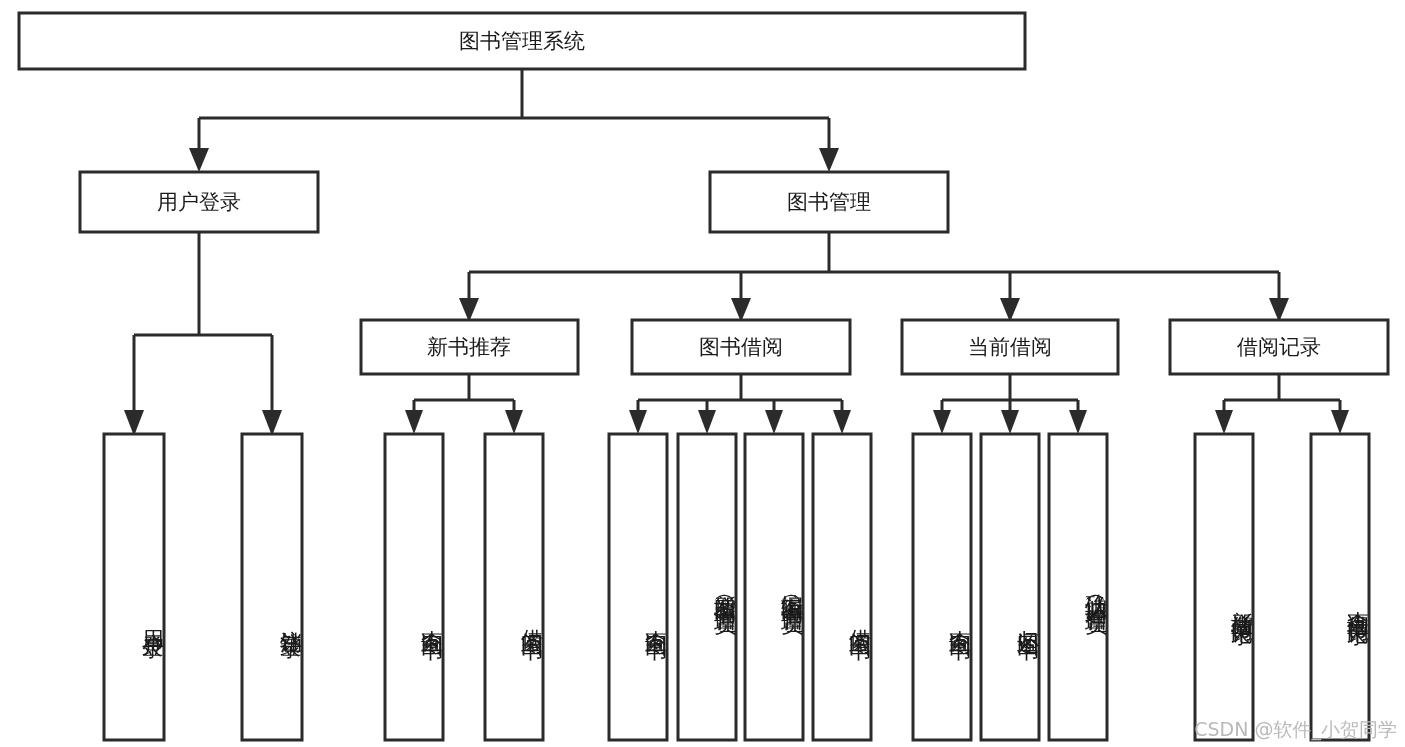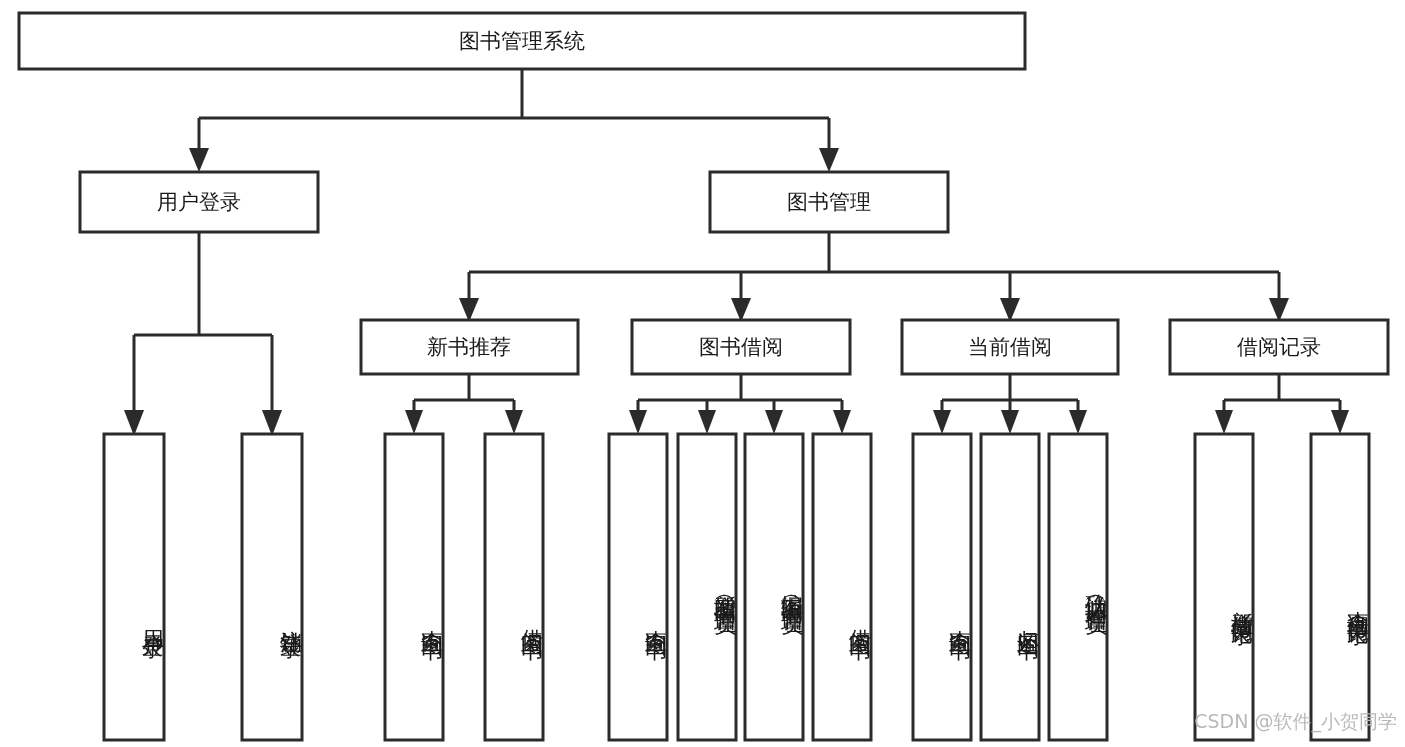--- a/index.html
+++ b/index.html
@@ -58,21 +58,21 @@
     letter-spacing: 3px;
     display: flex;
     align-items: flex-start;
     justify-content: center;
     white-space: nowrap;
     pointer-events: none;
   }
   .watermark {
     position: absolute;
     right: 8px;
-    bottom: 12px;
+    bottom: 4px;
     font-family: "DejaVu Sans", "Liberation Sans", sans-serif;
     font-size: 19px;
     color: #b9b9b9;
     white-space: nowrap;
   }
 </style>
 </head>
 <body>
 
 <div id="diagram-root">

